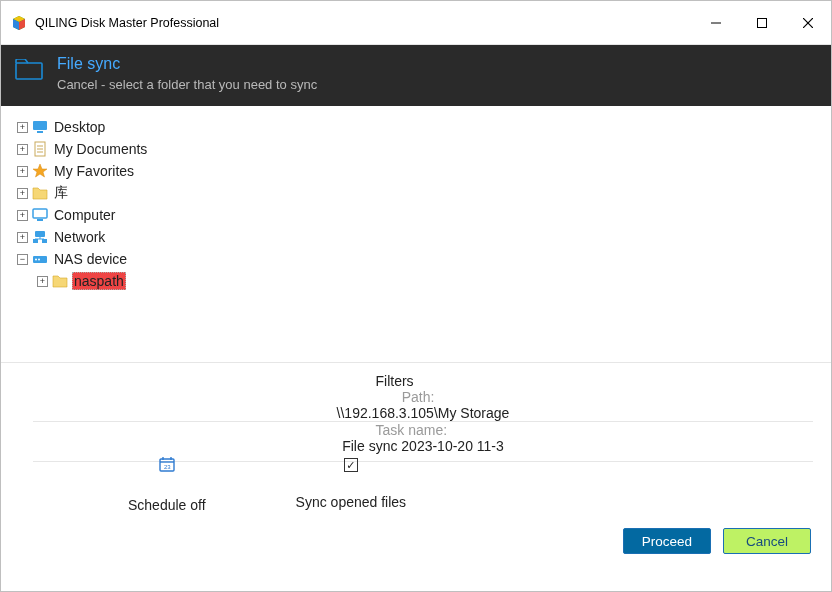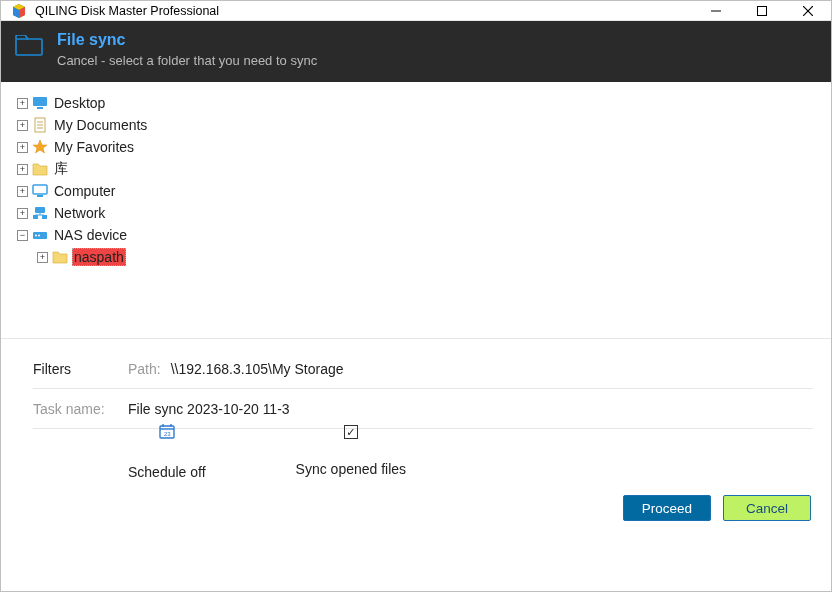--- a/index.html
+++ b/index.html
@@ -1,48 +1,48 @@
 <!DOCTYPE html>
 <html><head>
 <meta charset="utf-8">
 <style>
 * { box-sizing: border-box; margin: 0; padding: 0; font-family: "Segoe UI", Tahoma, sans-serif; }
 body { width: 832px; height: 592px; background:#fff; border:1px solid #bfbfbf; font-size:14px; color:#222; overflow:hidden; }
 
 
-.titlebar { display:flex; align-items:center; height:20px; background:#fff; border-bottom:1px solid #e5e5e5; }
+.titlebar { display:flex; align-items:center; height:44px; background:#fff; border-bottom:1px solid #e5e5e5; }
 .titlebar .logo { width:16px; height:16px; margin:0 8px 0 10px; }
 .titlebar .title { flex: 0 0 auto; font-size:12.5px; color:#000; }
 .titlebar .spacer { flex:1; }
 .titlebar .winbtn { width:46px; height:32px; display:flex; align-items:center; justify-content:center; font-size:11px; color:#000; }
 .winbtn svg { width:10px; height:10px; }
 
 
 .header { background:#2a2a2a; color:#fff; padding:10px 18px 14px 14px; display:flex; align-items:flex-start; gap:14px; }
 .header .folder-icon { width:28px; height:22px; margin-top:4px; }
-.header h1 { font-size:16px; font-weight:700; color:#45aaff; }
+.header h1 { font-size:16px; font-weight:400; color:#45aaff; }
 .header p { font-size:13px; color:#b9b9b9; margin-top:4px; }
 
 
 .treewrap { padding:10px 14px 4px 16px; height:256px; overflow:auto; }
 .tree { list-style:none; font-size:14px; }
 .tree li { display:flex; align-items:center; height:22px; gap:4px; white-space:nowrap; }
 .tree .indent1 { padding-left:20px; }
 .expander { width:11px; height:11px; border:1px solid #8a8a8a; display:flex; align-items:center; justify-content:center; font-size:9px; line-height:1; background:#fff; color:#333; cursor:default; }
 .tree .ico { width:16px; height:16px; display:flex; align-items:center; justify-content:center; }
 .tree .label { padding:0 2px; }
 .tree .label.selected { background:#ef4444; border:1px dotted #aaa; padding:0 1px; }
 
 
 .lower { border-top:1px solid #e6e6e6; padding:10px 18px 12px 32px; }
 .row { display:flex; align-items:center; min-height:40px; font-size:14px; }
 .row .lab { width:95px; color:#9a9a9a; }
 .row .val { color:#222; }
 .pathlab { color:#9a9a9a; margin-right:10px; }
-.row.hr { border-bottom:1px solid #e6e6e6; }
+.row.hr { border-bottom:1px solid #e6e6e6;flex-direction:column; }
 .freespace { margin-left:auto; color:#9a9a9a; }
 .cloud { margin-left:26px; color:#3b82f6; }
 .chkrow { display:flex; align-items:center; gap:90px; padding-left:95px; height:44px; }
 .chk { display:flex; align-items:center; gap:22px;flex-direction:column; }
 .checkbox { width:14px; height:14px; border:1px solid #333; display:flex; align-items:center; justify-content:center; font-size:11px; line-height:1; }
 .cal-icon { color:#2f7bd1; }
 
 
 .buttons { display:flex; gap:12px; justify-content:flex-end; padding:10px 20px 12px 0; }
 .btn { width:88px; height:26px; border:1px solid #1a6fb3; border-radius:2px; font-size:13.5px; display:flex; align-items:center; justify-content:center; }

